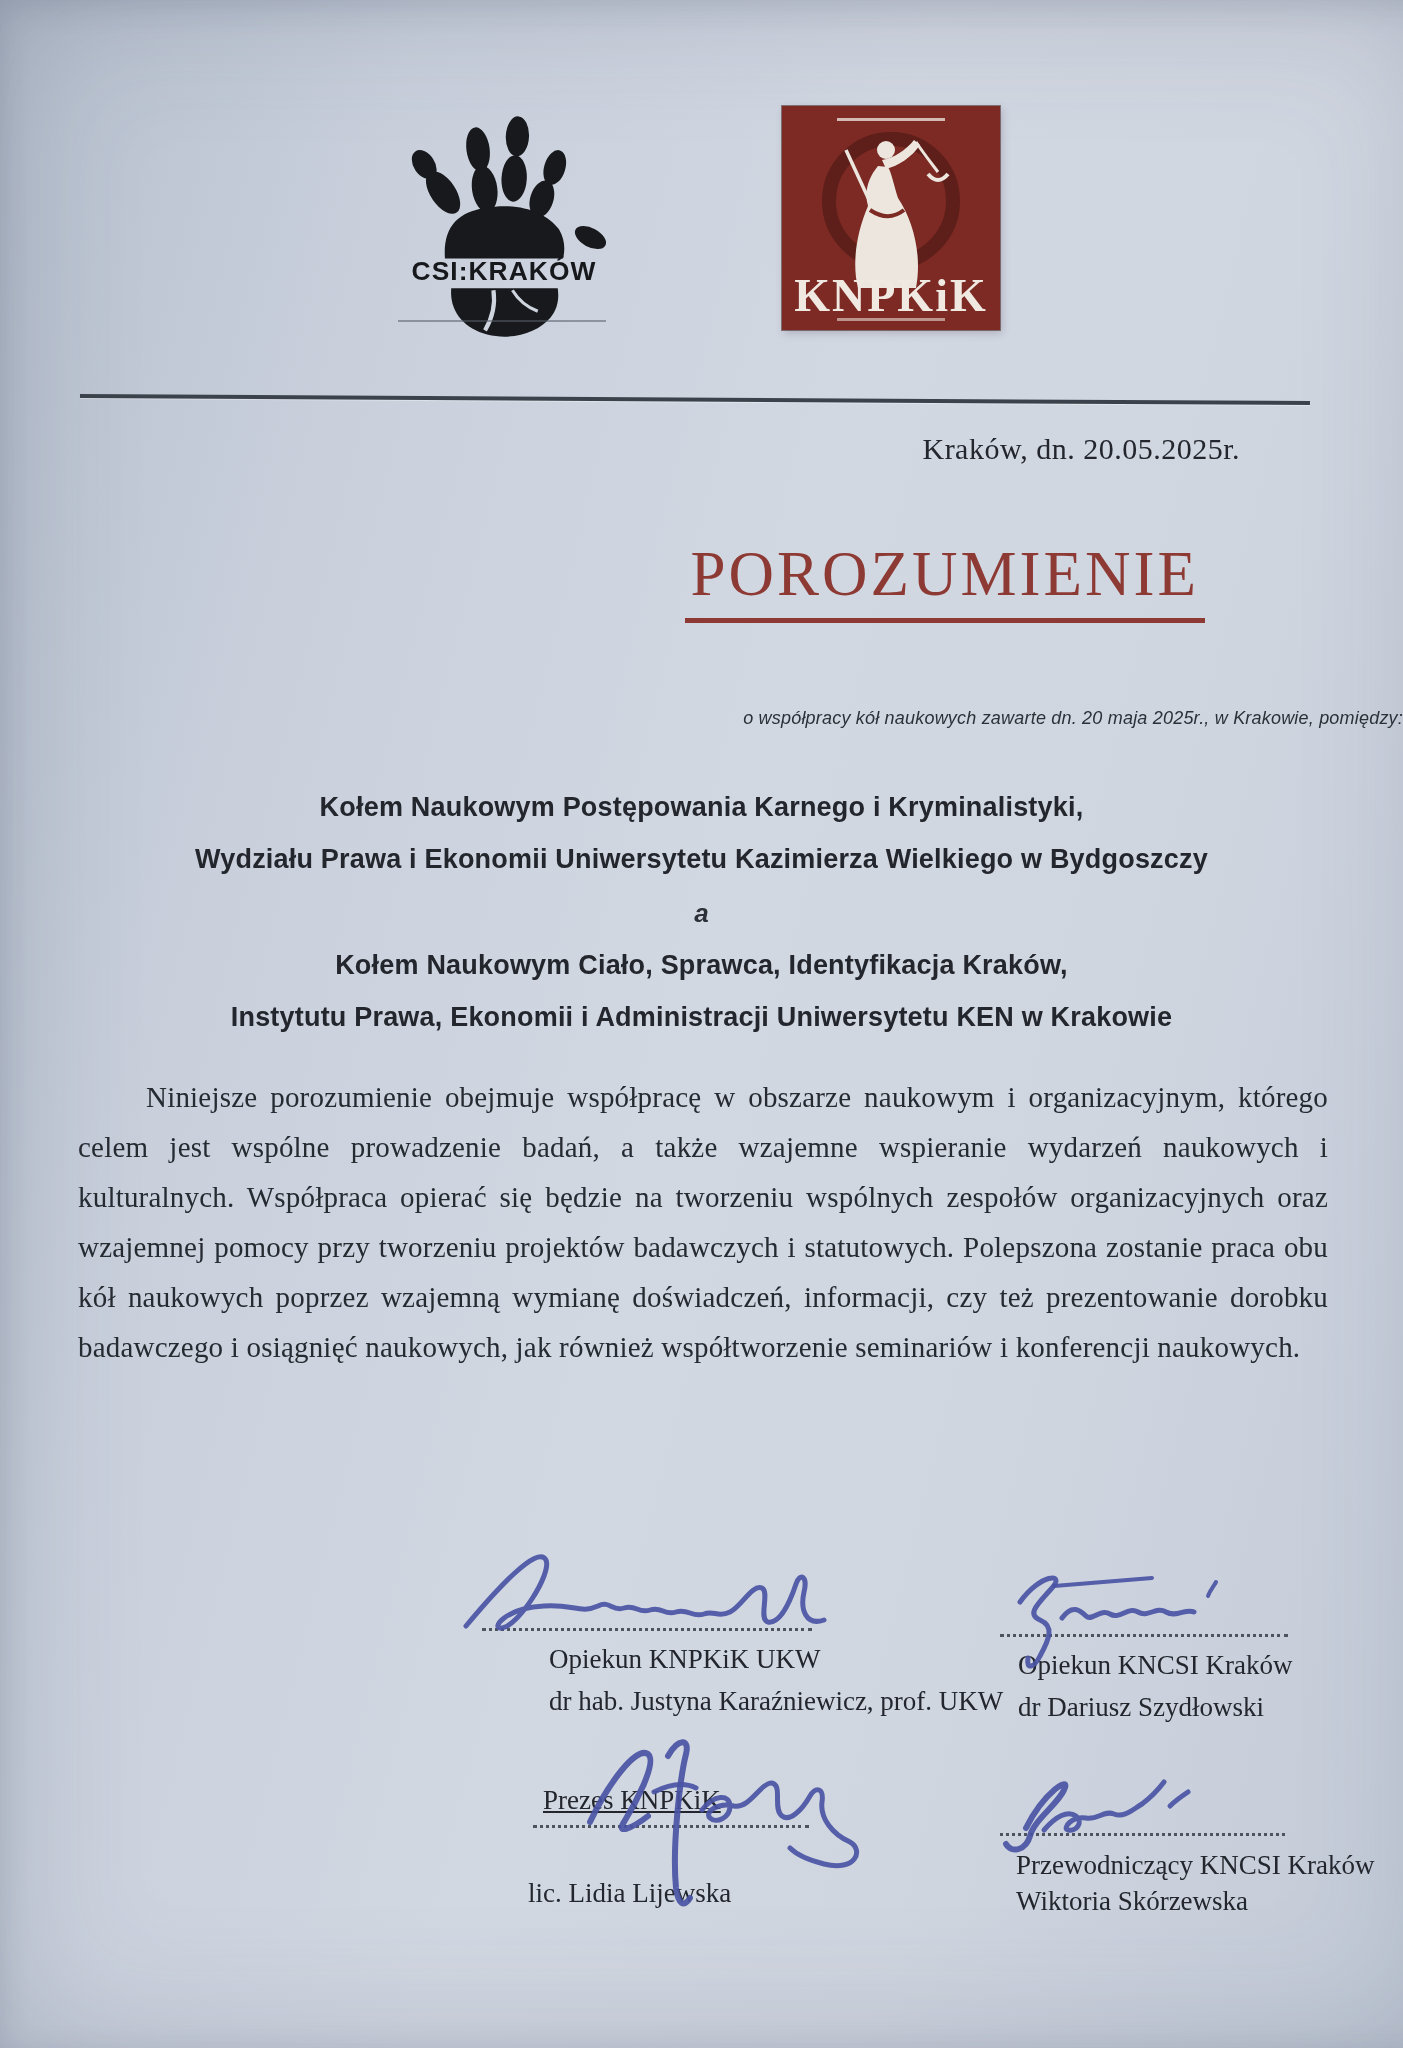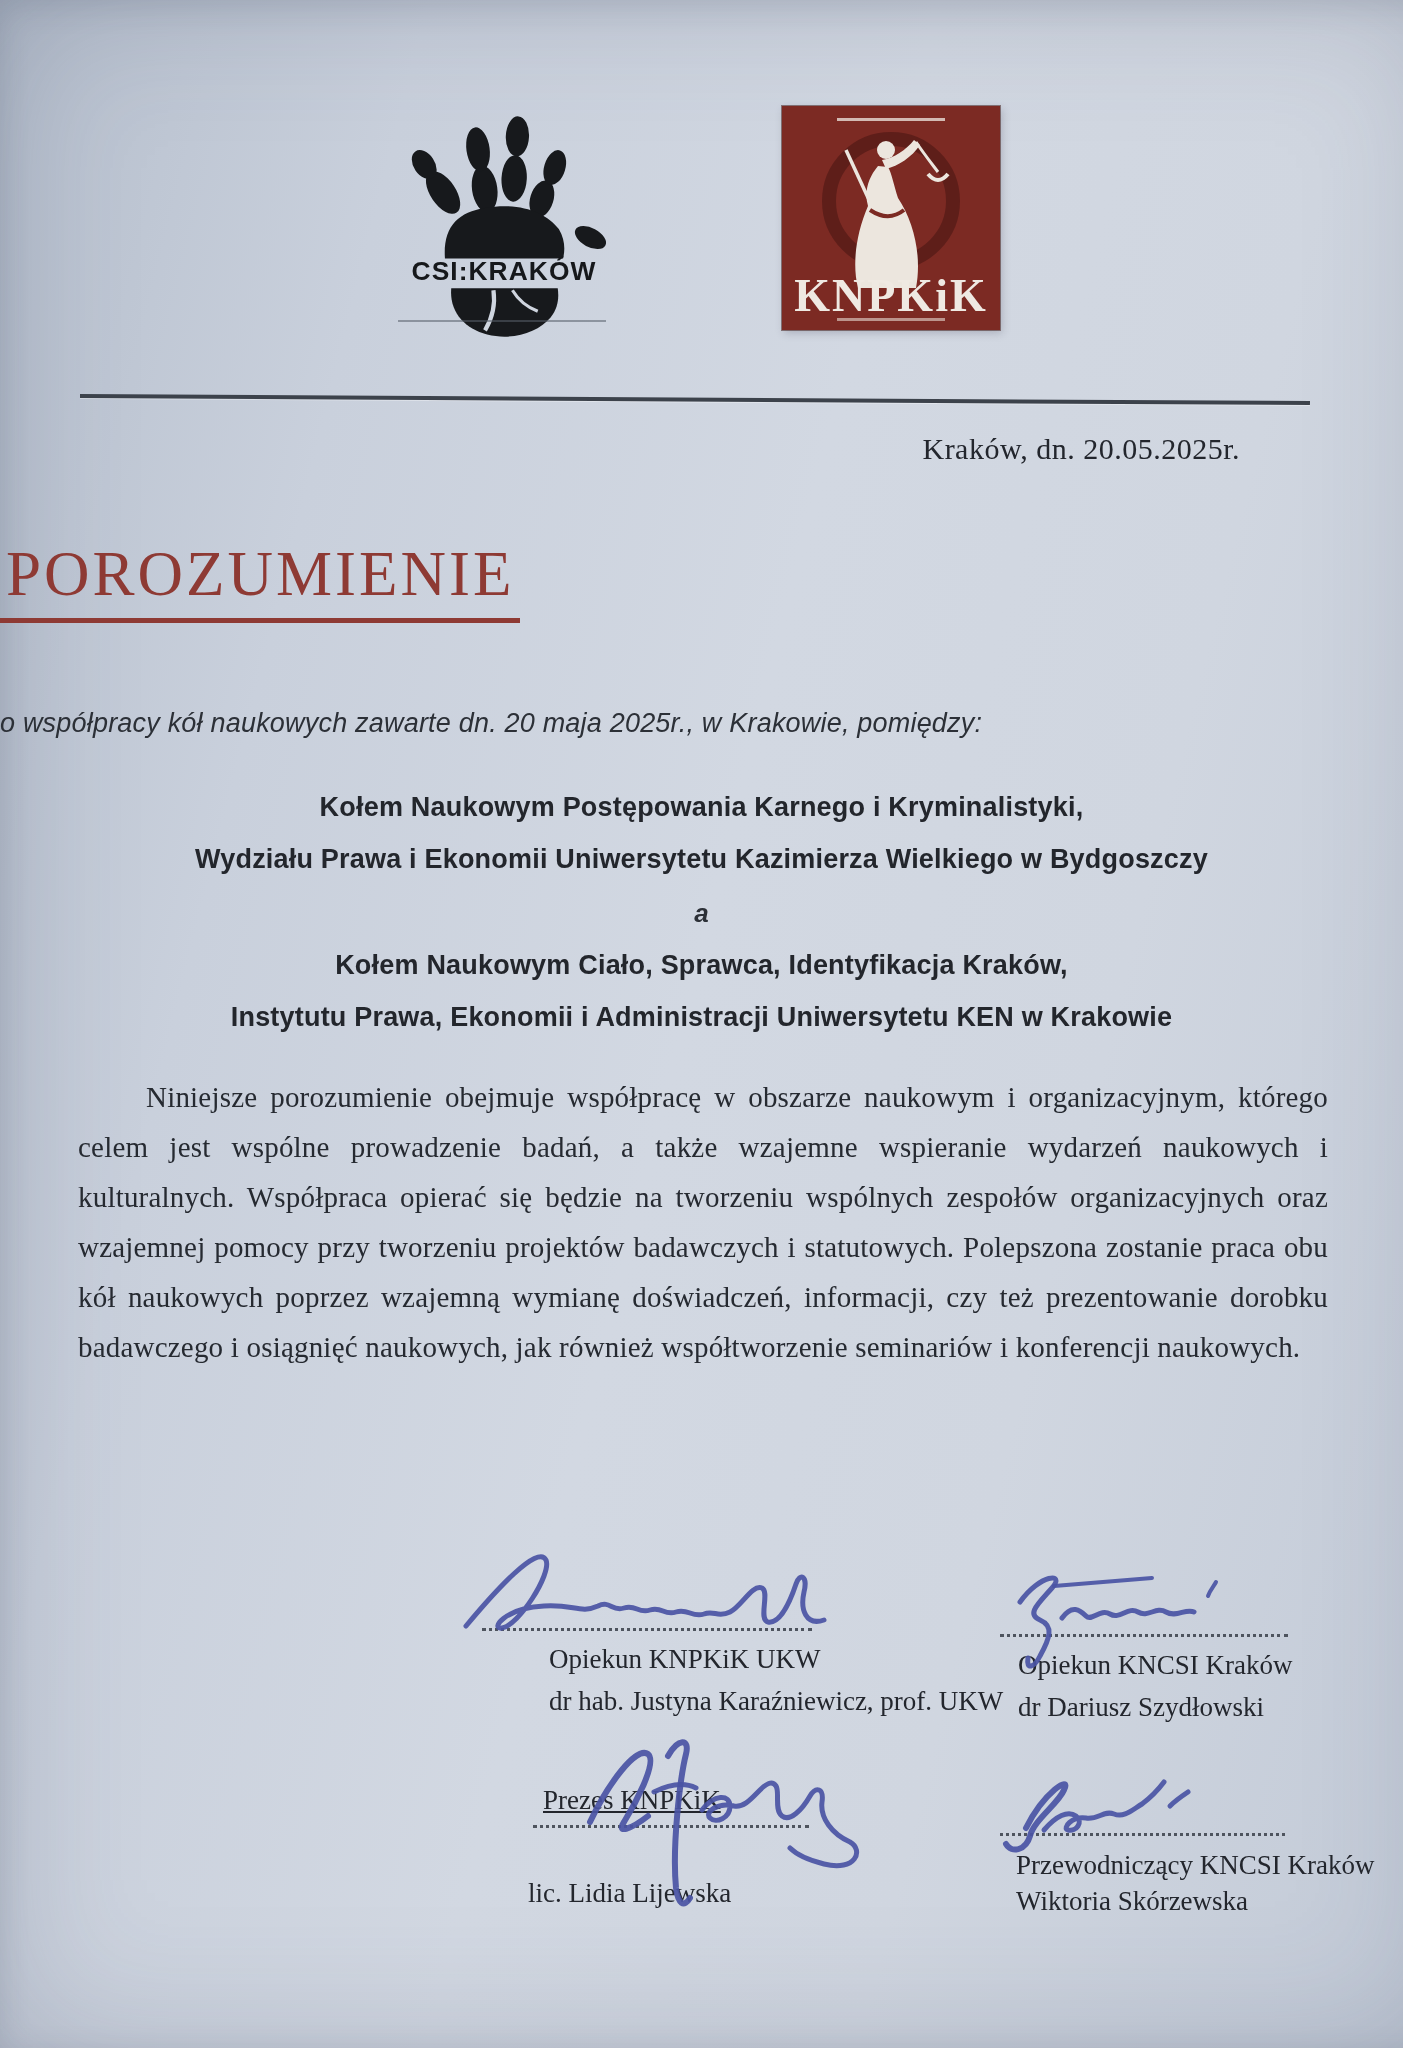--- a/index.html
+++ b/index.html
@@ -20,30 +20,30 @@
   .knpkik-logo{
     left:782px;top:106px;width:218px;height:224px;
     background:#7c2a23;
     box-shadow:0 0 0 1px rgba(60,20,16,0.5), 2px 3px 8px rgba(60,60,80,0.25);
   }
   .knpkik-logo svg{width:100%;height:100%;display:block;}
   
   .rule{left:80px;top:394px;width:1230px;height:4px;background:#3c424b;transform:rotate(0.33deg);transform-origin:left center;box-shadow:0 1px 0 rgba(255,255,255,0.35);}
   .date-line{left:640px;top:432px;width:600px;text-align:right;font-size:30px;letter-spacing:0.5px;color:#23262d;}
   
-  .title-wrap{left:0;top:538px;width:1205px;text-align:left;}
+  .title-wrap{left:0;top:538px;width:1205px;text-align:right;}
   .title{
     display:inline-block;
     font-size:63px;font-weight:400;letter-spacing:3px;
     color:#8e3a34;
     border-bottom:5px solid #8e3a34;
     padding:0 6px 7px 6px;
   }
   
-  .intro{left:0;top:708px;width:1403px;text-align:left;font-family:"Liberation Sans",sans-serif;font-style:italic;font-size:27px;color:#2c3037;letter-spacing:0.2px;}
+  .intro{left:0;top:708px;width:1403px;text-align:right;font-family:"Liberation Sans",sans-serif;font-style:italic;font-size:18px;color:#2c3037;letter-spacing:0.2px;}
   .party{left:0;width:1403px;text-align:center;font-family:"Liberation Sans",sans-serif;font-weight:bold;font-size:27px;color:#23262c;letter-spacing:0.2px;}
   .p1l1{top:792px;} .p1l2{top:844px;}
   .conj{left:0;top:898px;width:1403px;text-align:center;font-family:"Liberation Sans",sans-serif;font-style:italic;font-weight:bold;font-size:26px;color:#2c3037;}
   .p2l1{top:950px;} .p2l2{top:1002px;}
   
   .body-par{
     left:78px;top:1072px;width:1250px;
     font-size:29px;line-height:50px;
     text-align:justify;text-indent:68px;
     color:#262a31;letter-spacing:0.2px;

